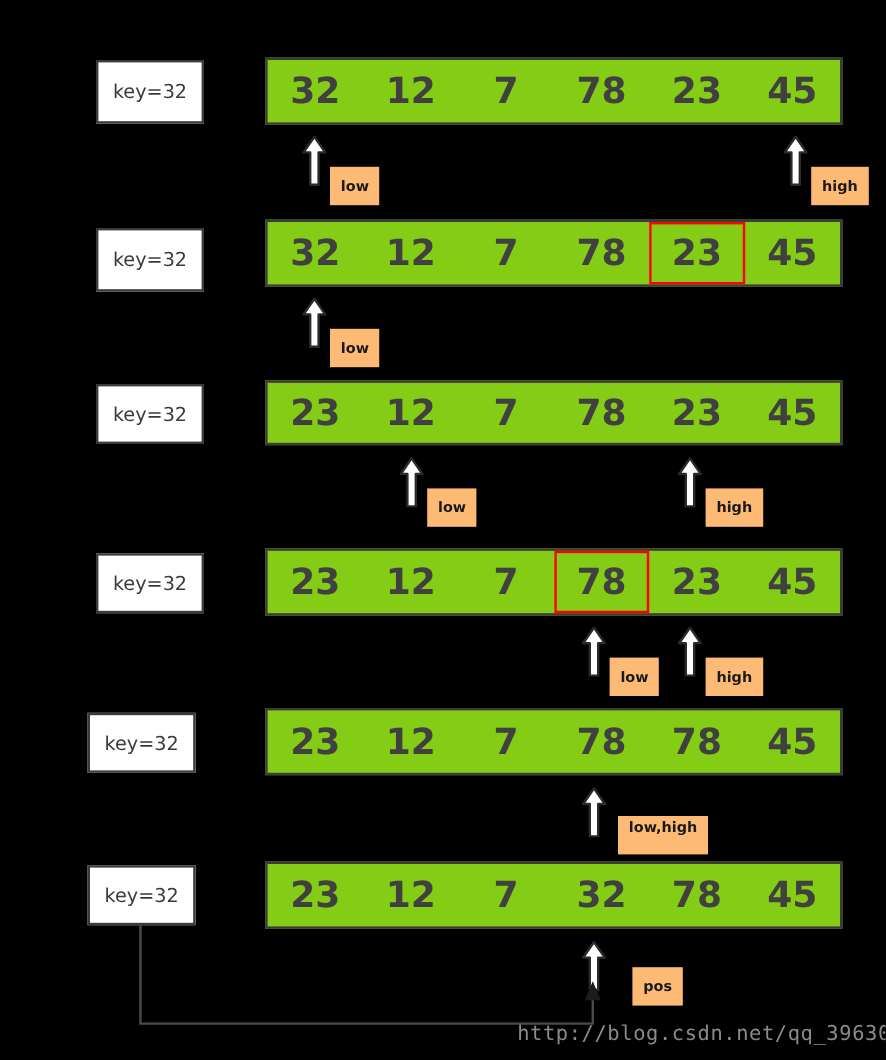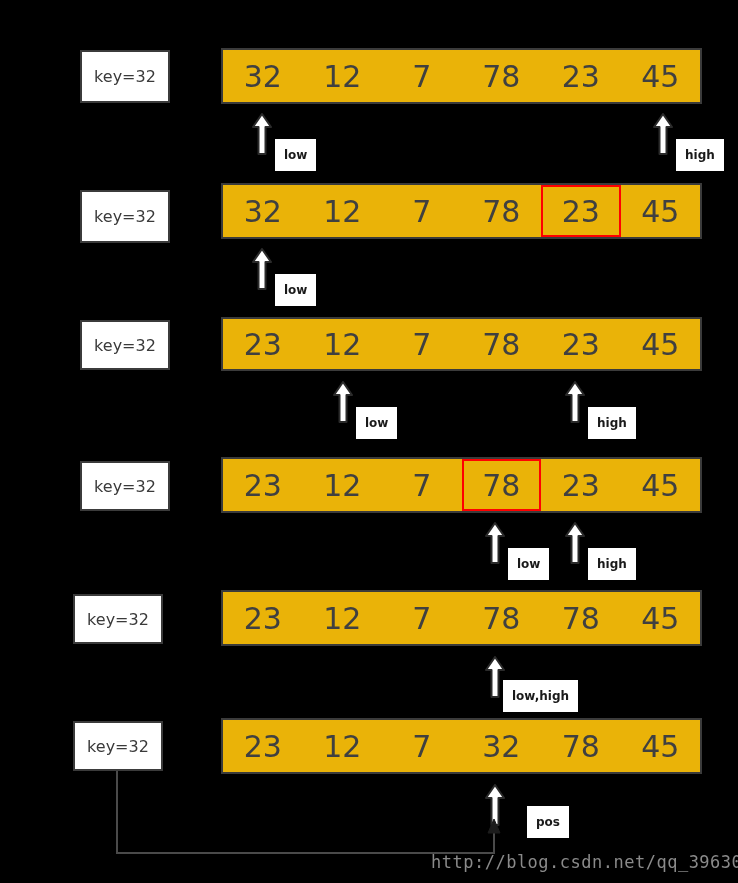--- a/index.html
+++ b/index.html
@@ -30,24 +30,25 @@
     font-family: "DejaVu Sans", sans-serif;
     display: flex;
     align-items: center;
     justify-content: center;
     letter-spacing: 0px;
   }
 
   
   .array-box {
     position: absolute;
-    background: #eab308;
+    background: #84cc16;
     border: 2px solid #3b3b3b;
     box-sizing: border-box;
     display: flex;
+    font-weight: bold;
   }
   .cell {
     flex: 1 1 0;
     display: flex;
     align-items: center;
     justify-content: center;
     color: #404040;
     font-size: 30px;
     font-family: "DejaVu Sans", sans-serif;
     box-sizing: border-box;
@@ -61,21 +62,21 @@
   .arrow {
     position: absolute;
     width: 22px;
     height: 42px;
   }
   .arrow svg { display: block; }
 
   
   .ptr-label {
     position: absolute;
-    background: #ffffff;
+    background: #fdba74;
     color: #1a1a1a;
     font-size: 12px;
     font-weight: bold;
     font-family: "DejaVu Sans", sans-serif;
     display: flex;
     align-items: center;
     justify-content: center;
     padding: 16px 9px;
     height: 26px;
     box-sizing: border-box;
@@ -231,21 +232,21 @@
     <div class="cell">78</div>
     <div class="cell">78</div>
     <div class="cell">45</div>
   </div>
 
   <div class="arrow" style="left:459px; top:656px;">
     <svg width="22" height="42" viewBox="0 0 22 42">
         <path d="M11 1 L20 14 L14.5 14 L14.5 41 L7.5 41 L7.5 14 L2 14 Z" fill="#ffffff" stroke="#2b2b2b" stroke-width="2" stroke-linejoin="round"></path>
       </svg>
   </div>
-  <div class="ptr-label" style="left:478px; top:680px;">
+  <div class="ptr-label" style="left:490px; top:680px;align-items:flex-end;">
     <span>low,high</span>
   </div>
 
   <div class="key-box" style="left:48px; top:721px; width:90px; height:50px;">
     <span>key=32</span>
   </div>
 
   <div class="array-box" style="left:196px; top:718px; width:481px; height:56px;">
     <div class="cell">23</div>
     <div class="cell">12</div>

